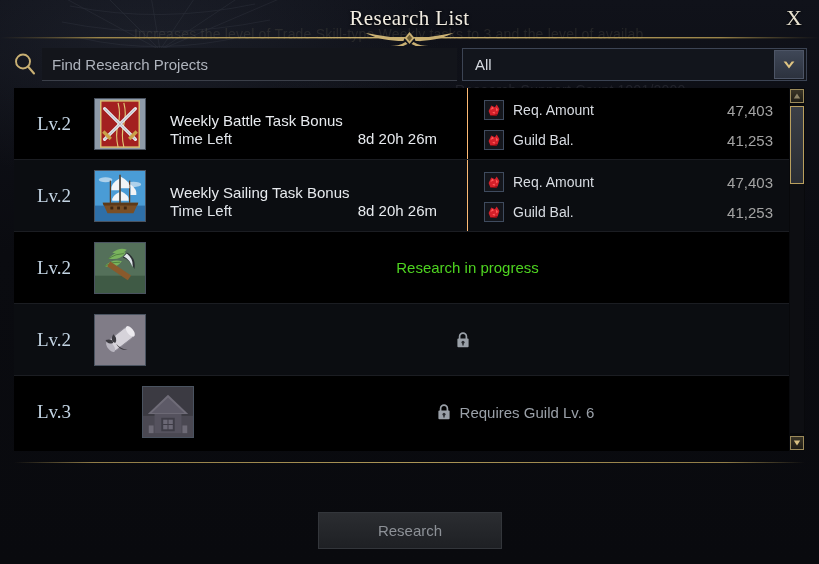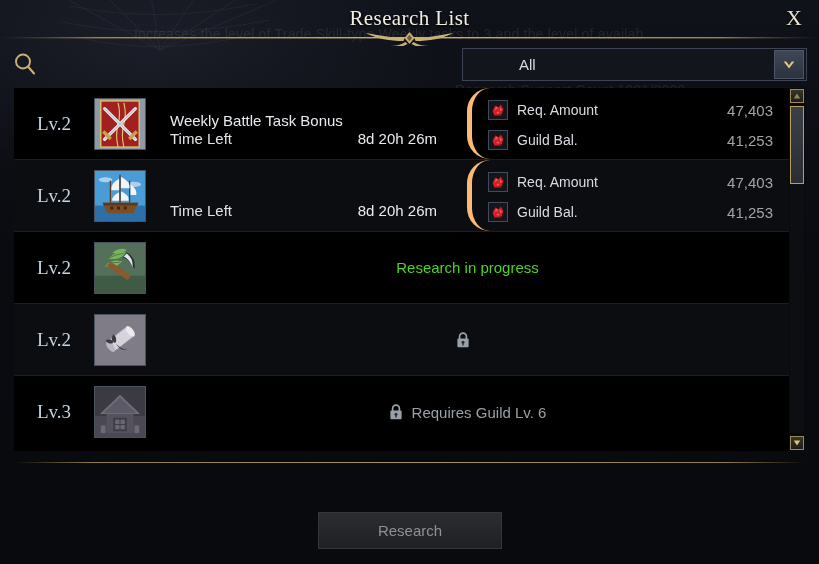--- a/index.html
+++ b/index.html
@@ -115,21 +115,20 @@
 
   #filter-dropdown {
     position: absolute;
     left: 462px; top: 0;
     width: 345px; height: 33px;
     background: #12151c;
     border: 1px solid #3c4454;
     display: flex;
     align-items: center;
     cursor: pointer;
-    padding-left: 44px;
   }
   #filter-value {
     flex: 1;
     padding-left: 12px;
     color: #d5d9e0;
     font-size: 15px;
   }
   #filter-arrow-button {
     width: 30px; height: 29px;
     margin-right: 2px;
@@ -153,21 +152,21 @@
     bottom: 0;
   }
   .row {
     position: relative;
     height: 72px;
     border-bottom: 1px solid #1b1d22;
     display: flex;
     align-items: center;
     cursor: pointer;
   }
-  .row:last-child { border-bottom: none; }
+  .row:last-child { border-bottom: none; gap: 48px; }
   .row.tinted { background: #0b0d11; }
 
   .row-level {
     width: 80px;
     flex: 0 0 80px;
     text-align: center;
     font-family: "Liberation Serif", serif;
     font-size: 19px;
     color: #c3d4e3;
   }
@@ -213,22 +212,21 @@
     color: #e7eaee;
     font-size: 15px;
   }
 
   
   .row-costs {
     flex: 0 0 322px;
     width: 322px;
     height: 100%;
     position: relative;
-    border-left: 5px solid #fdba74;
-    border-radius: 23px;
+    border-left: 1px solid #fdba74;
   }
   .cost-line {
     position: absolute;
     left: 16px; right: 16px;
     display: flex;
     align-items: center;
   }
   .cost-line.top { top: 12px; }
   .cost-line.bottom { top: 42px; }
   .cost-icon {
@@ -373,20 +371,21 @@
       <path d="M4,4 C9,7 14,8 19,8 C13,10 7,9 2,6 Z"></path>
     </g>
   </svg>
 
   <div id="search-row">
     <svg id="search-icon" viewBox="0 0 26 26">
       <circle cx="11" cy="10.5" r="7" fill="none" stroke="#c9b073" stroke-width="1.9"></circle>
       <line x1="16" y1="15.5" x2="22" y2="22.5" stroke="#c9b073" stroke-width="2.1" stroke-linecap="round"></line>
     </svg>
 
+    <input id="search-input" type="text" placeholder="Find Research Projects" style="">
 
     <div id="filter-dropdown">
       <span id="filter-value">All</span>
       <span id="filter-arrow-button">
         <svg viewBox="0 0 20 20" width="18" height="18">
           <path d="M4 6 L10 14 L16 6 L13 6 L10 10.4 L7 6 Z" fill="#dfc482"></path>
         </svg>
       </span>
     </div>
   </div>
@@ -491,20 +490,23 @@
             <path d="M8 33 L45 33 L40 44 L13 44 Z" fill="#7a4f26"></path>
             <path d="M8 33 L45 33 L44 36 L9 36 Z" fill="#5c3918"></path>
             <g fill="#3d2511">
               <rect x="16" y="37" width="3" height="3"></rect>
               <rect x="23" y="37" width="3" height="3"></rect>
               <rect x="30" y="37" width="3" height="3"></rect>
             </g>
           </svg>
         </div>
         <div class="row-body">
+          <div class="row-line top">
+            <span class="row-title">Weekly Sailing Task Bonus</span>
+          </div>
           <div class="row-line bottom">
             <span class="row-label">Time Left</span>
             <span class="row-time">8d 20h 26m</span>
           </div>
         </div>
         <div class="row-costs">
           <div class="cost-line top">
             <span class="cost-icon">
               <svg viewBox="0 0 20 20">
                 <g fill="#d5202a">

